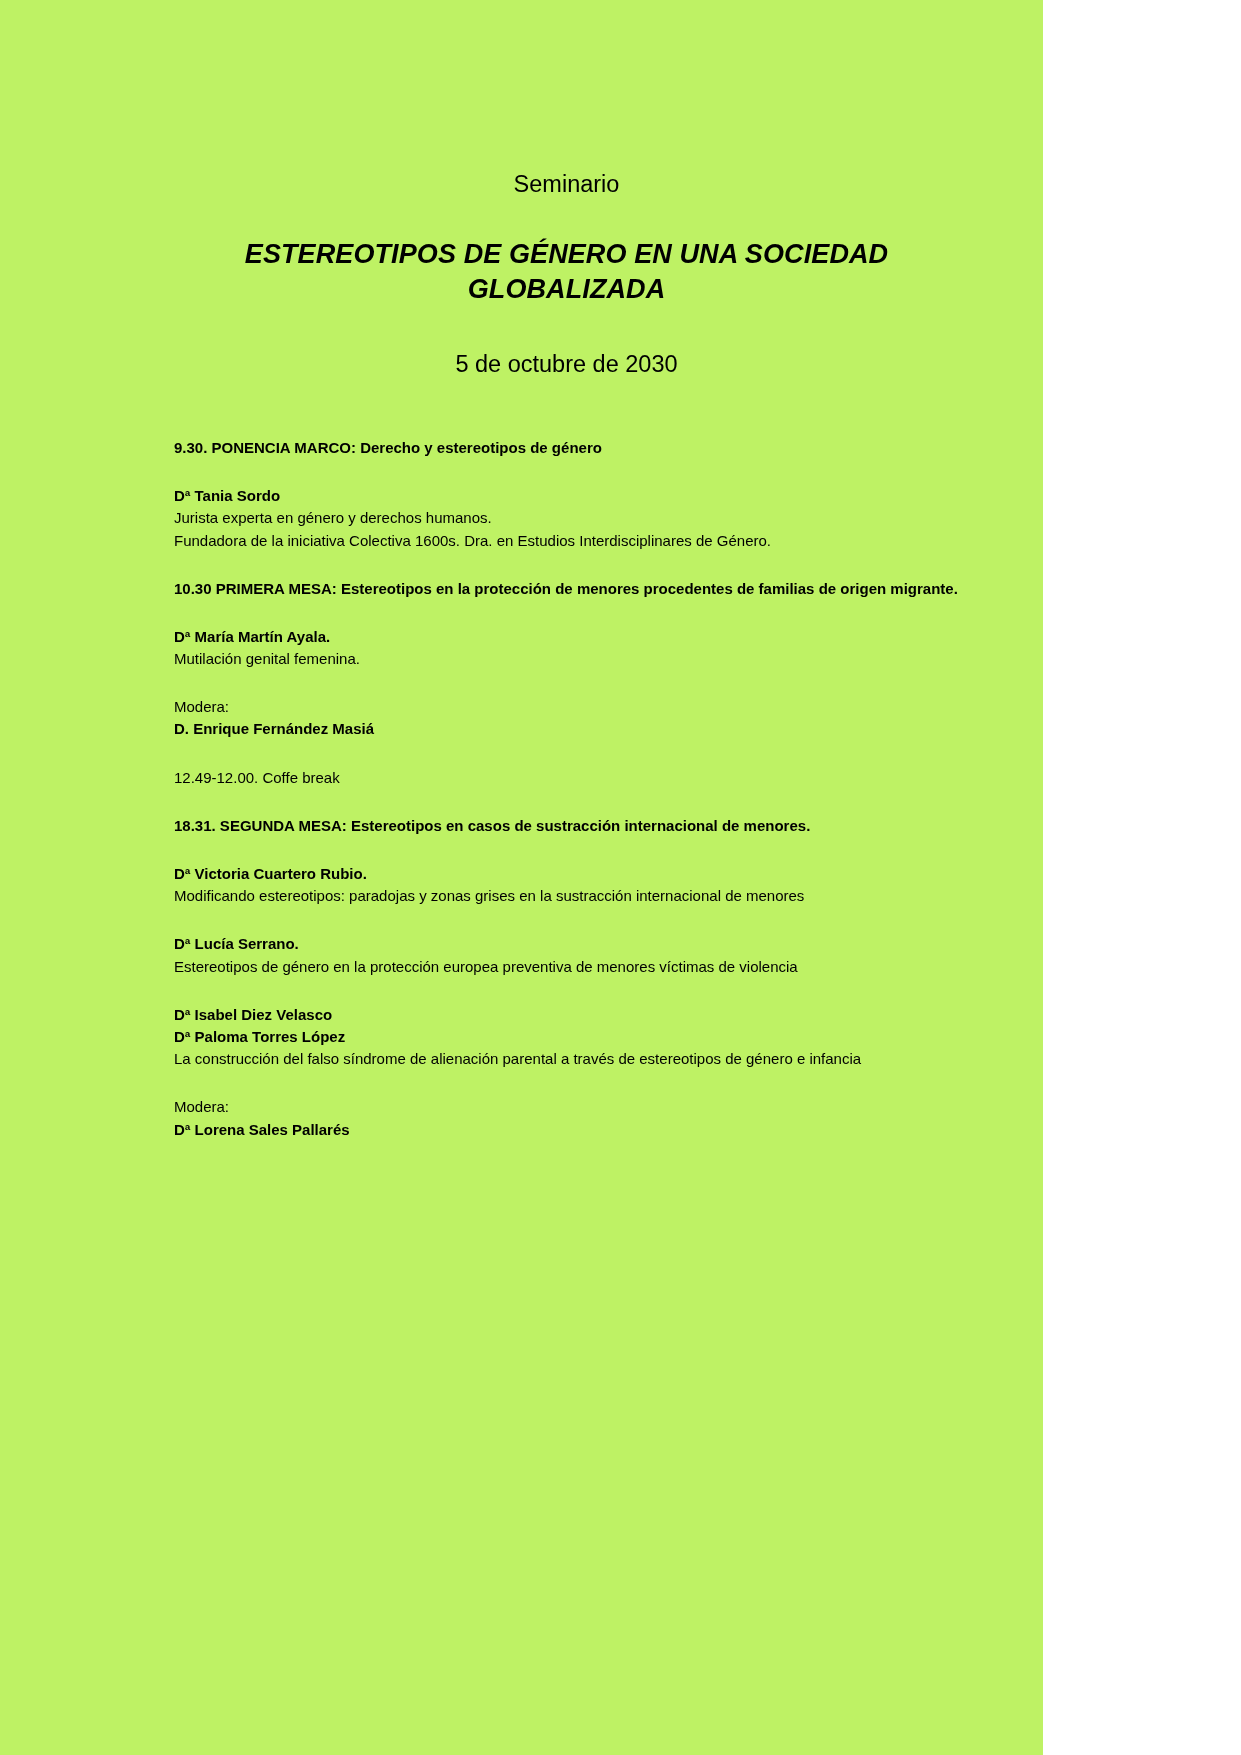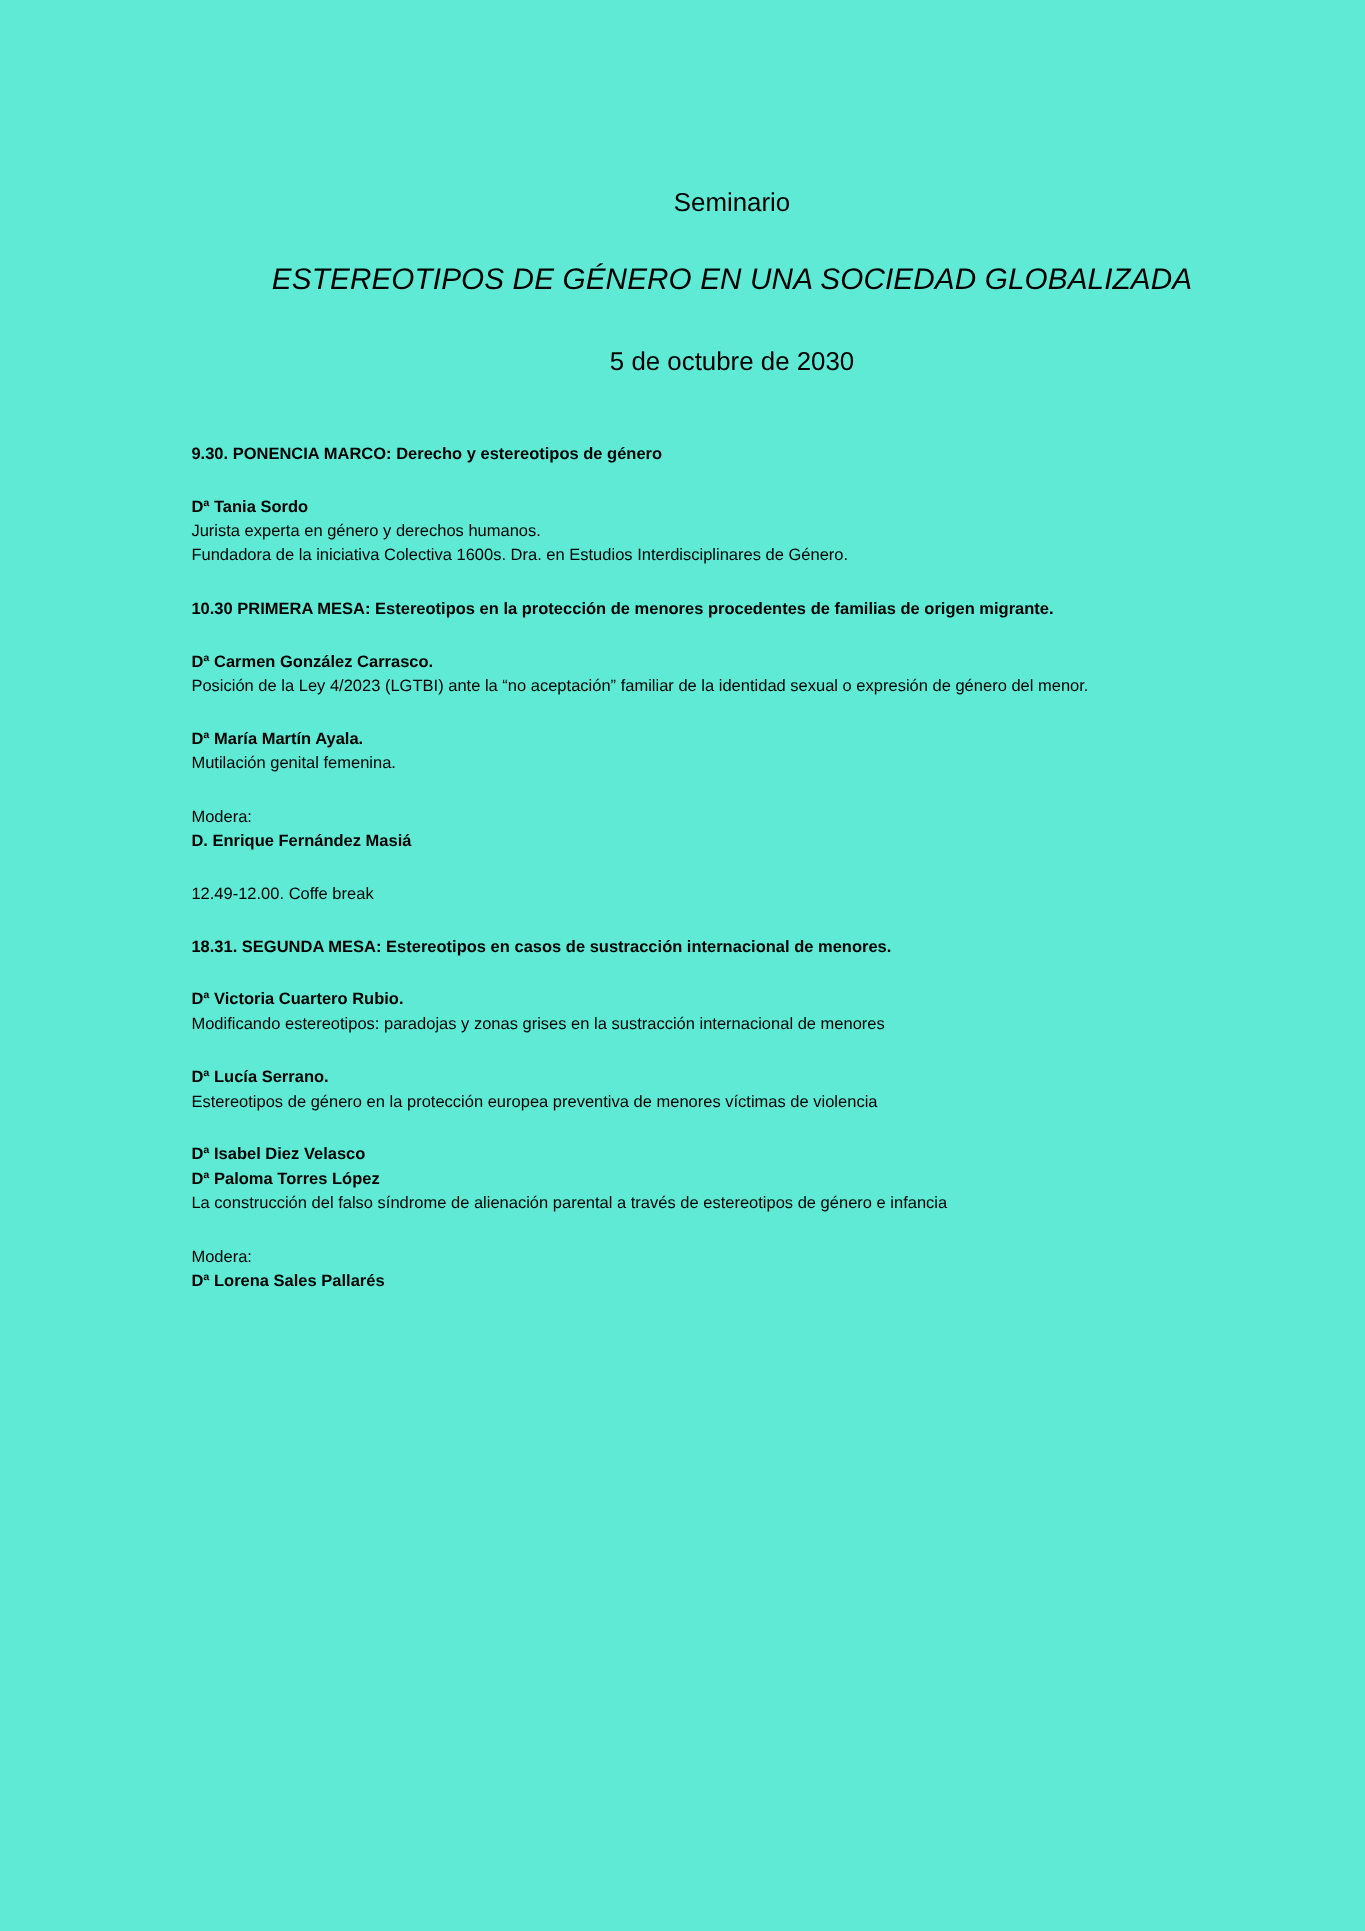--- a/index.html
+++ b/index.html
@@ -8,36 +8,36 @@
     background: #ffffff;
   }
   body {
     width: 1241px;
     min-height: 1755px;
     font-family: "Liberation Sans", sans-serif;
     color: #000000;
   }
   .page {
     position: relative;
-    width: 1241px;
+    width: 1043px;
     min-height: 1755px;
     box-sizing: border-box;
     padding: 170px 84px 120px 174px;
-    background: #5eead4;
+    background: #bef264;
   }
   .line-seminario {
     text-align: center;
     font-size: 23.5px;
     line-height: 1.25;
     margin: 0 0 38px 0;
   }
   .doc-title {
     text-align: center;
     font-size: 27px;
-    font-weight: normal;
+    font-weight: bold;
     font-style: italic;
     line-height: 1.3;
     margin: 0 0 42px 0;
     letter-spacing: 0.1px;
   }
   .doc-date {
     text-align: center;
     font-size: 23.5px;
     line-height: 1.25;
     margin: 0 0 58px 0;
@@ -71,24 +71,20 @@
       </div>
       <div class="block">
         <p class="b">Dª Tania Sordo</p>
         <p>Jurista experta en género y derechos humanos.</p>
         <p>Fundadora de la iniciativa Colectiva 1600s. Dra. en Estudios Interdisciplinares de Género.</p>
       </div>
       <div class="block">
         <p class="b">10.30 PRIMERA MESA: Estereotipos en la protección de menores procedentes de familias de origen migrante.</p>
       </div>
       <div class="block">
-        <p class="b">Dª Carmen González Carrasco.</p>
-        <p>Posición de la Ley 4/2023 (LGTBI) ante la “no aceptación” familiar de la identidad sexual o expresión de género del menor.</p>
-      </div>
-      <div class="block">
         <p class="b">Dª María Martín Ayala.</p>
         <p>Mutilación genital femenina.</p>
       </div>
       <div class="block">
         <p>Modera:</p>
         <p class="b">D. Enrique Fernández Masiá</p>
       </div>
       <div class="block">
         <p>12.49-12.00. Coffe break</p>
       </div>

